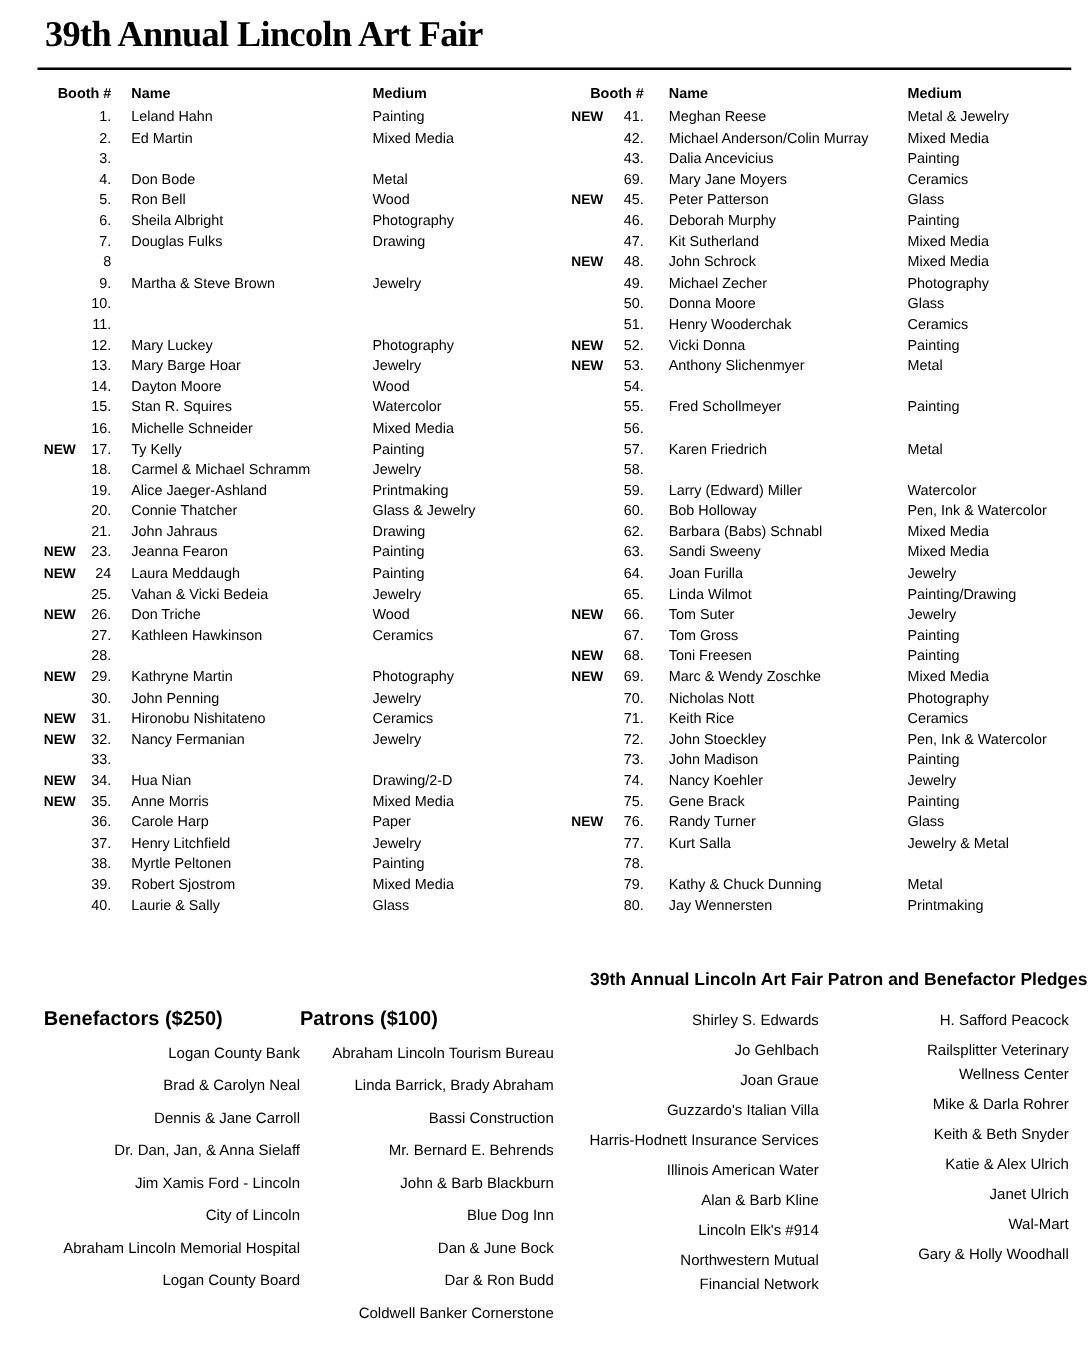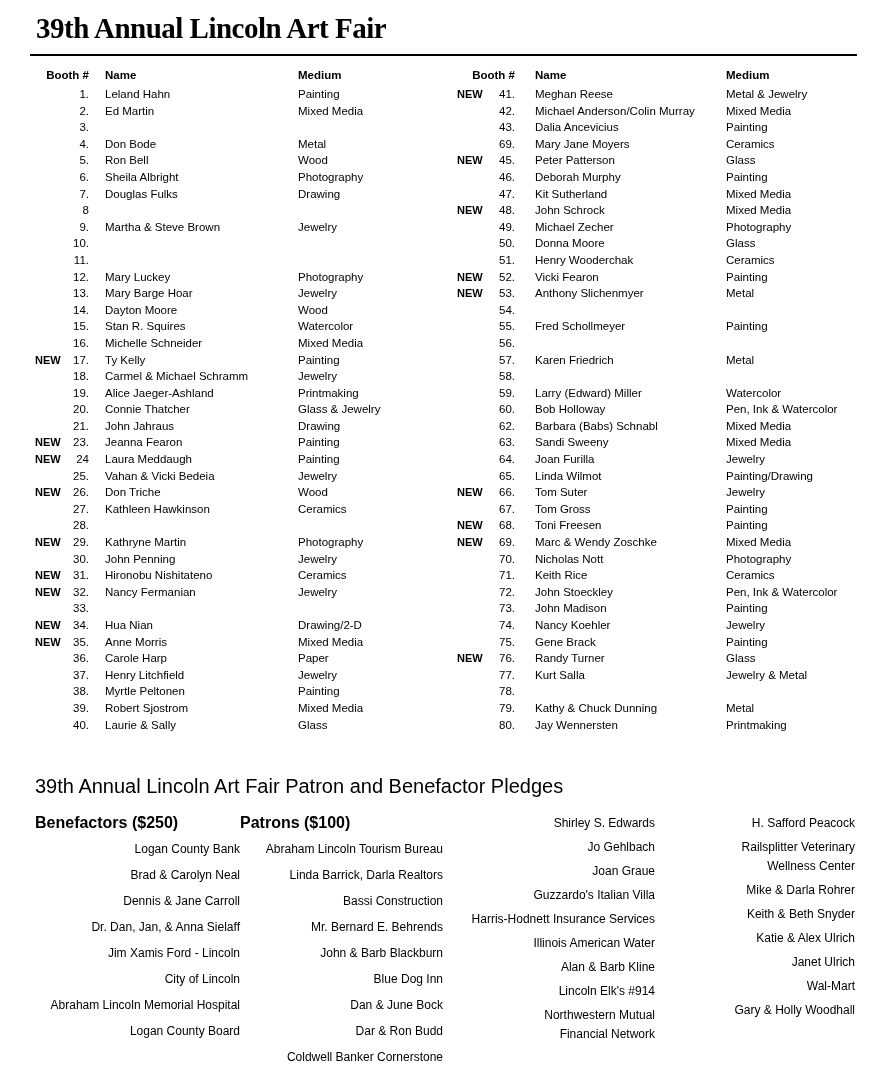--- a/index.html
+++ b/index.html
@@ -15,21 +15,21 @@
   .booth-row { display: grid; grid-template-columns: 30px 24px 16px 193px 1fr; height: 16.6px; line-height: 16.6px; white-space: nowrap; }
   .booth-table.right .booth-row { grid-template-columns: 32px 26px 20px 191px 1fr; }
   .booth-head { font-weight: bold; height: 17px; line-height: 13px; }
   .c-boothhead { grid-column: 1 / 3; text-align: right; }
   .c-num { text-align: right; }
   .c-new { font-weight: bold; font-size: 11px; }
   .c-name { overflow: hidden; }
   .c-medium { overflow: hidden; }
 
   .pledges { margin-top: 42px; padding-left: 35px; }
-  .pledges-title { font-size: 20px; font-weight: normal; margin: 0 0 18px 0; }
+  .pledges-title { font-size: 14px; font-weight: bold; margin: 0 0 18px 0; text-align: right; }
   .pledge-cols { display: flex; }
   .pledge-col { font-size: 12px; }
   .pledge-col.col-0 { width: 205px; }
   .pledge-col.col-1 { width: 203px; }
   .pledge-col.col-2 { width: 212px; }
   .pledge-col.col-3 { width: 200px; }
   .pledge-header { font-size: 16px; font-weight: bold; line-height: 14px; margin-bottom: 12px; }
   .pledge-item { line-height: 14px; margin-bottom: 12px; text-align: right; }
   .pledge-col.tight .pledge-item { margin-bottom: 10px; }
   .pledge-line.indent { margin-left: 13px; margin-top: 5px; }
@@ -460,21 +460,21 @@
     <span class="c-num">51.</span>
     <span class="c-gap"></span>
     <span class="c-name">Henry Wooderchak</span>
     <span class="c-medium">Ceramics</span>
   </div>
 
   <div class="booth-row">
     <span class="c-new">NEW</span>
     <span class="c-num">52.</span>
     <span class="c-gap"></span>
-    <span class="c-name">Vicki Fearon</span>
+    <span class="c-name">Vicki Donna</span>
     <span class="c-medium">Painting</span>
   </div>
 
   <div class="booth-row">
     <span class="c-new">NEW</span>
     <span class="c-num">53.</span>
     <span class="c-gap"></span>
     <span class="c-name">Anthony Slichenmyer</span>
     <span class="c-medium">Metal</span>
   </div>
@@ -721,21 +721,21 @@
           <div class="pledge-item">
             <div class="pledge-line">Logan County Board</div>
           </div>
         </div>
         <div class="pledge-col col-1">
           <div class="pledge-header">Patrons ($100)</div>
           <div class="pledge-item">
             <div class="pledge-line">Abraham Lincoln Tourism Bureau</div>
           </div>
           <div class="pledge-item">
-            <div class="pledge-line">Linda Barrick, Darla Realtors</div>
+            <div class="pledge-line">Linda Barrick, Brady Abraham</div>
           </div>
           <div class="pledge-item">
             <div class="pledge-line">Bassi Construction</div>
           </div>
           <div class="pledge-item">
             <div class="pledge-line">Mr. Bernard E. Behrends</div>
           </div>
           <div class="pledge-item">
             <div class="pledge-line">John &amp; Barb Blackburn</div>
           </div>

